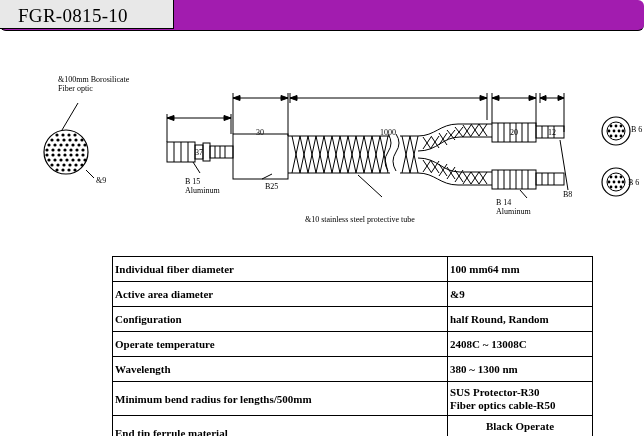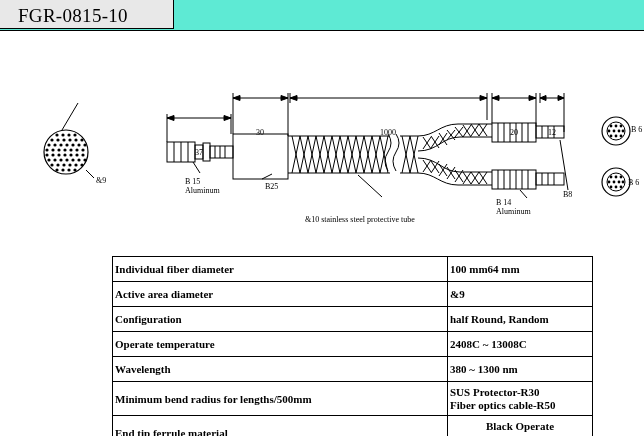--- a/index.html
+++ b/index.html
@@ -22,21 +22,22 @@
     height: 436px;
   }
 
   
   .titlebar {
     position: absolute;
     left: 0; top: 0;
     width: 644px;
     height: 30px;
     border-bottom: 1px solid #000;
-    background: #5eead4;
+    background: #a21caf;
+    border-radius: 6px;
   }
   .title-tab {
     position: absolute;
     left: 0; top: 0;
     width: 174px;
     height: 29px;
     background: #e8e8e8;
     border-right: 1px solid #000;
     border-bottom: 1px solid #000;
     box-sizing: border-box;
@@ -281,20 +282,22 @@
         </g>
       </g>
     </svg>
 
     <div class="lbl c" style="left:189px; top:78px; width:20px;">37</div>
     <div class="lbl c" style="left:250px; top:58px; width:20px;">30</div>
     <div class="lbl c" style="left:372px; top:58px; width:32px;">1000</div>
     <div class="lbl c" style="left:504px; top:58px; width:20px;">20</div>
     <div class="lbl c" style="left:544px; top:58px; width:16px;">12</div>
 
+    <div class="lbl" style="left:58px; top:45px;">&amp;100mm Borosilicate
+Fiber optic</div>
     <div class="lbl" style="left:96px; top:146px;">&amp;9</div>
     <div class="lbl" style="left:185px; top:147px;">B 15
 Aluminum</div>
     <div class="lbl" style="left:265px; top:152px;">B25</div>
     <div class="lbl" style="left:305px; top:185px;">&amp;10 stainless steel protective tube</div>
     <div class="lbl" style="left:496px; top:168px;">B 14
 Aluminum</div>
     <div class="lbl" style="left:563px; top:160px;">B8</div>
     <div class="lbl" style="left:631px; top:95px;">B 6</div>
     <div class="lbl" style="left:628px; top:148px;">B 6</div>

